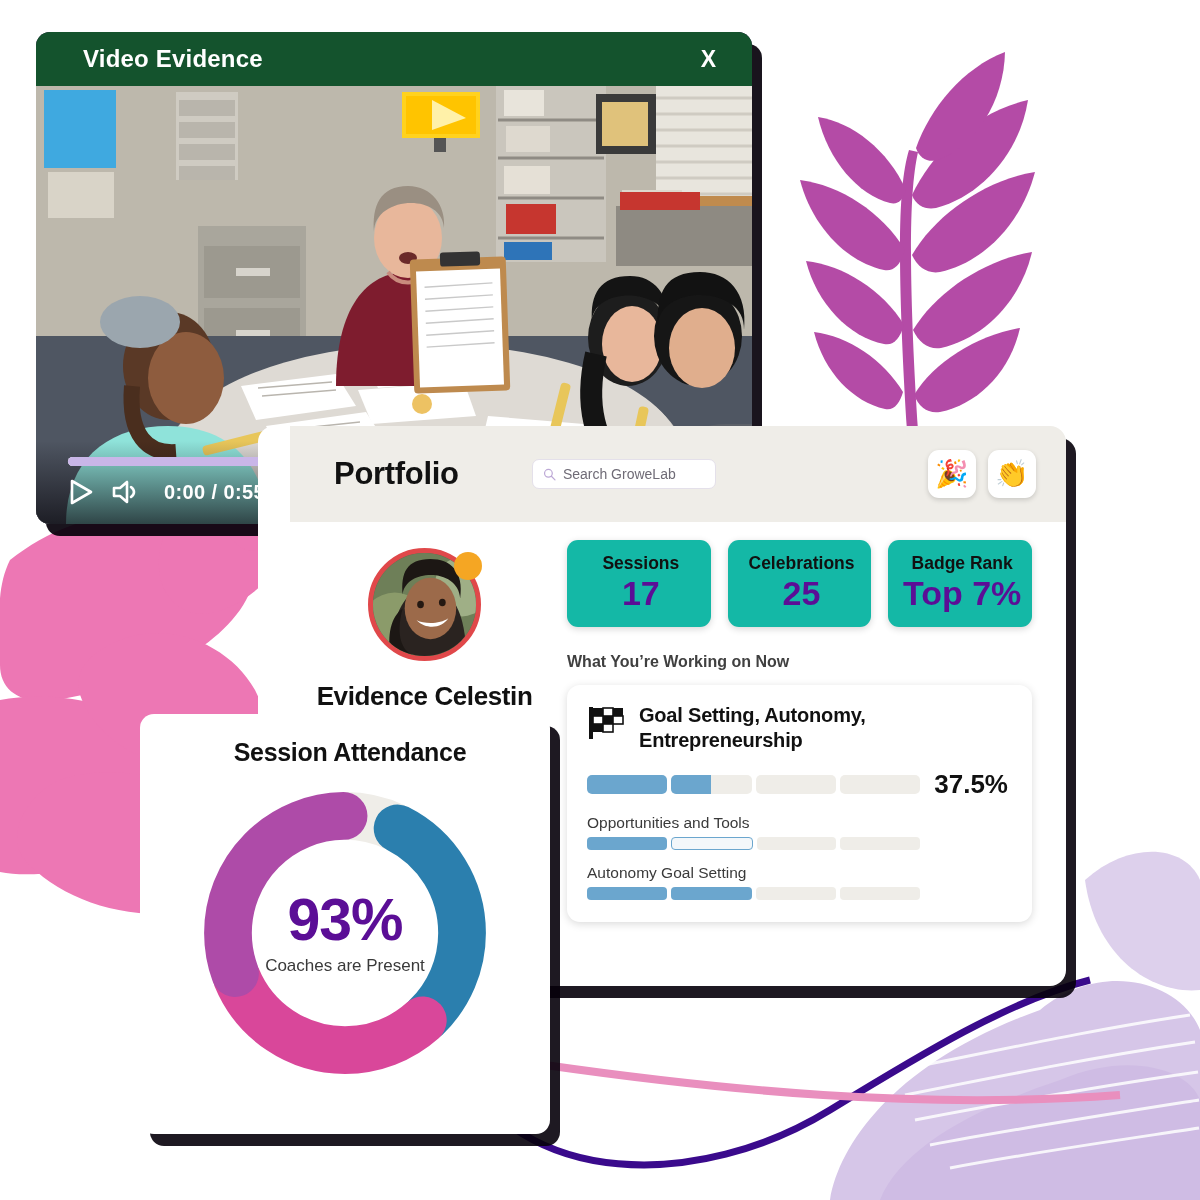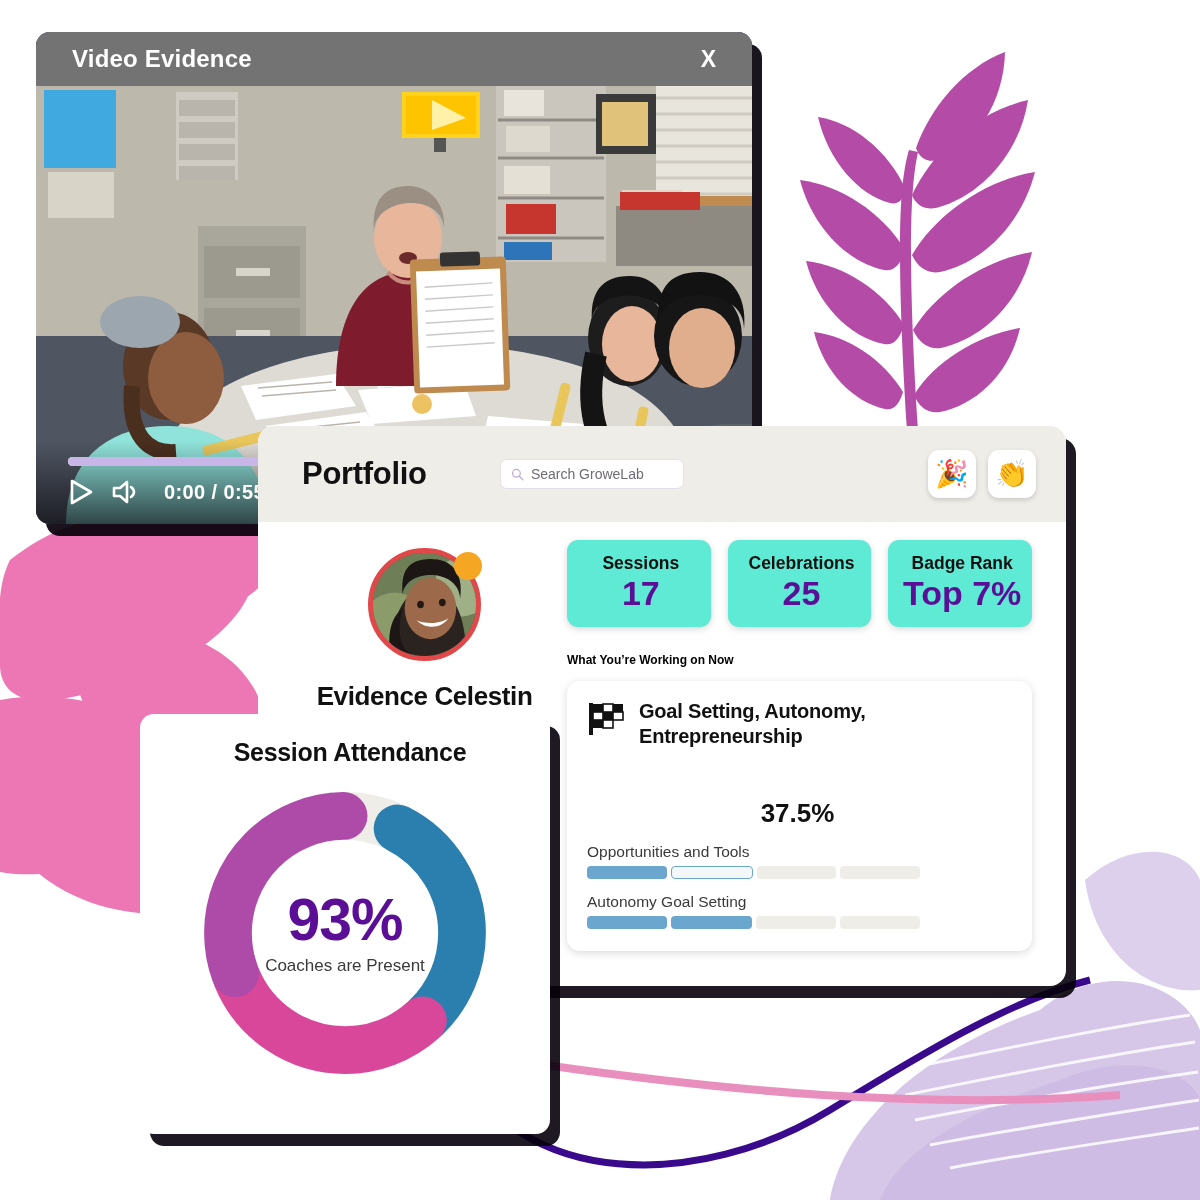--- a/index.html
+++ b/index.html
@@ -21,23 +21,23 @@
   #video-window {
     position: absolute; left: 36px; top: 32px;
     width: 716px; height: 492px;
     border-radius: 14px;
     background: #2D0B47;
     box-shadow: 10px 12px 0 rgba(5,0,10,0.92);
     overflow: hidden;
     z-index: 5;
   }
   #video-titlebar {
-    height: 54px; background: #737373;
+    height: 54px; background: #14532d;
     display: flex; align-items: center; justify-content: space-between;
-    padding: 0 30px 0 36px;
+    padding: 0 30px 0 47px;
   }
   #video-title {
     color: #ffffff; font-size: 24px; font-weight: bold;
     letter-spacing: .2px;
   }
   #video-close {
     color: #ffffff; font-size: 23px; font-weight: bold;
     cursor: pointer; line-height: 1; padding: 4px 6px;
   }
   #video-stage {
@@ -75,21 +75,21 @@
   
   #portfolio-panel {
     position: absolute; left: 258px; top: 426px;
     width: 808px; height: 560px;
     background: #ffffff; border-radius: 16px;
     box-shadow: 10px 12px 0 rgba(5,0,10,0.9);
     overflow: hidden; z-index: 10;
   }
   #portfolio-header {
     height: 96px; background: #EFEDE8;
-    display: flex; align-items: center; padding: 0 30px 0 44px; gap: 20px;
+    display: flex; align-items: center; padding: 0 30px 0 44px; gap: 20px; margin-left: 32px;
   }
   #portfolio-title { font-size: 31px; font-weight: bold; color: #111; letter-spacing: -.3px; }
   #search-wrap {
     margin-left: 53px;
     width: 184px; height: 30px;
     background: #fff; border: 1px solid #e4e0ea; border-radius: 7px;
     display: flex; align-items: center; gap: 7px; padding: 0 10px;
   }
   #search-input {
     border: 0; outline: 0; font-size: 14px; color: #5d5a63;
@@ -124,42 +124,42 @@
   #profile-name {
     margin-top: 20px; font-size: 26px; font-weight: bold;
     color: #111; letter-spacing: -.4px;
   }
 
   
   #right-col { flex: 1 1 auto; min-width: 0; }
   #stats-row { display: flex; gap: 17px; }
   .stat-card {
     flex: 1 1 0; min-width: 0;
-    background: #5eead4; border-radius: 11px;
+    background: #14b8a6; border-radius: 11px;
     box-shadow: 0 2px 7px rgba(0,0,0,.16);
     padding: 13px 4px 15px 8px; text-align: center;
   }
   .stat-label { font-size: 17.5px; font-weight: bold; color: #111; white-space: nowrap; }
   .stat-value { font-size: 34px; font-weight: bold; color: #5B0E96; margin-top: 2px; line-height:1.05; }
 
   #working-title {
-    margin-top: 26px; font-size: 12px; font-weight: bold; color: #000000;
+    margin-top: 26px; font-size: 16px; font-weight: bold; color: #404040;
   }
   #goal-card {
     margin-top: 14px; background: #fff; border-radius: 13px;
     box-shadow: 0 2px 9px rgba(0,0,0,.15);
     padding: 18px 24px 22px 20px;
   }
   #goal-head { display: flex; align-items: flex-start; gap: 14px; }
   #goal-flag { flex: 0 0 auto; margin-top: 2px; }
   #goal-name {
     font-size: 20px; font-weight: bold; color: #111; line-height: 1.26;
     letter-spacing: -.2px;
   }
-  .main-prog-row { display: flex; align-items: center; gap: 14px; margin-top: 16px; flex-direction: column; }
+  .main-prog-row { display: flex; align-items: center; gap: 14px; margin-top: 16px; }
   .segbar { display: flex; gap: 4px; flex: 1 1 auto; }
   .seg { height: 19px; border-radius: 5px; background: #EFEDE8; flex: 1 1 0; position: relative; overflow:hidden; }
   .seg.full { background: #6BA6CE; }
   .seg.half::after {
     content:""; position:absolute; left:0; top:0; bottom:0; width:50%; background:#6BA6CE;
   }
   .seg.outline { background: #F3F7FA; border: 1.5px solid #6BA6CE; }
   .sub .seg { height: 13px; border-radius: 4px; }
   .pct { font-size: 26px; font-weight: bold; color: #111; white-space: nowrap; }
   .sub-label { font-size: 15.5px; color: #3a3a3a; margin-top: 14px; margin-bottom: 5px; }

